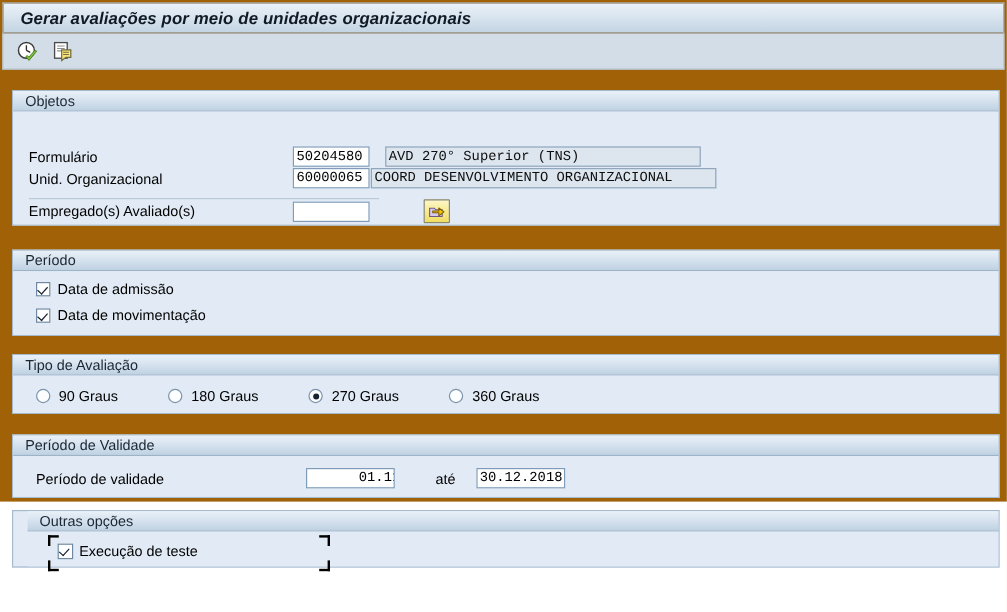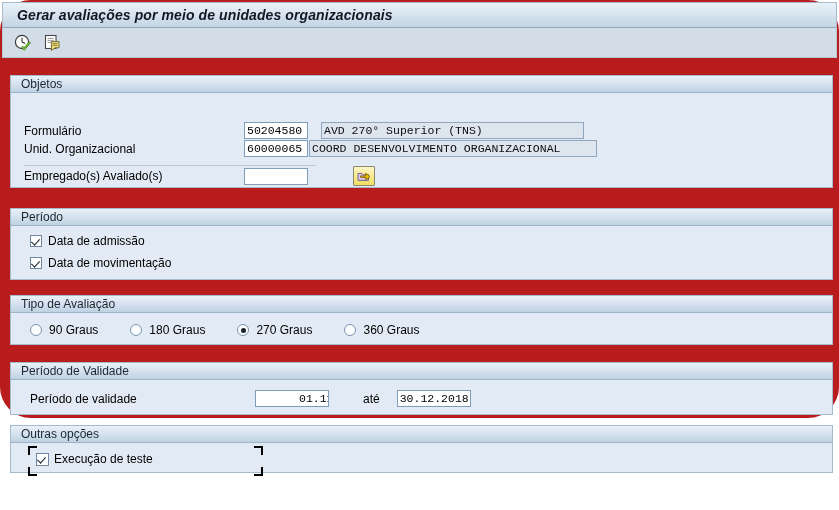--- a/index.html
+++ b/index.html
@@ -14,23 +14,22 @@
     font-family: "Liberation Sans", sans-serif;
     font-size: 12px;
     color: #000000;
     -webkit-font-smoothing: none;
   }
 
   .app {
     position: relative;
     width: 839px;
     height: 418px;
-    background: #b91c1c;
-    box-sizing: border-box;
-    border-radius: 31px;
+    background: #a16207;
+    box-sizing: border-box;
   }
 
   
   .titlebar {
     position: absolute;
     left: 2px;
     top: 2px;
     width: 835px;
     height: 26px;
     box-sizing: border-box;
@@ -185,20 +184,21 @@
     border: solid #15222e;
     border-width: 0 1.6px 1.6px 0;
     transform: rotate(42deg);
   }
 
   
   .radiorow {
     position: absolute;
     display: flex;
     white-space: nowrap;
+    gap: 10px;
   }
   .ritem {
     display: flex;
     align-items: center;
     gap: 7px;
     cursor: pointer;
   }
   .radio {
     width: 12px;
     height: 12px;
@@ -339,21 +339,21 @@
     <div class="group-body">
       <div class="row" style="left:0; top:10px;">
         <span class="flabel" style="margin-left:19px; width:225px; display:inline-block;">Período de validade</span>
         <span class="inp code" style="width:74px;padding-left:43px;">01.11.2018</span>
         <span class="flabel" style="margin-left:34px; margin-right:17px;">até</span>
         <span class="inp code" style="width:74px;">30.12.2018</span>
       </div>
     </div>
   </div>
 
-  <div class="group" style="left:10px; top:425px; width:823px; height:48px;">
+  <div class="group" style="left:10px; top:425px; width:823px; height:48px;padding-left:12px;">
     <div class="group-header">Outras opções</div>
     <div class="group-body">
 
       <div class="cbrow" style="left:25px; top:9px;">
         <span class="cbox checked" style="width:13px;height:13px;"></span>
         <span class="flabel" style="margin-left:-1px;">Execução de teste</span>
       </div>
 
       <span class="brk solid tl" style="left:17px; top:3px;"></span>
       <span class="brk solid bl" style="left:17px; top:24px;"></span>

